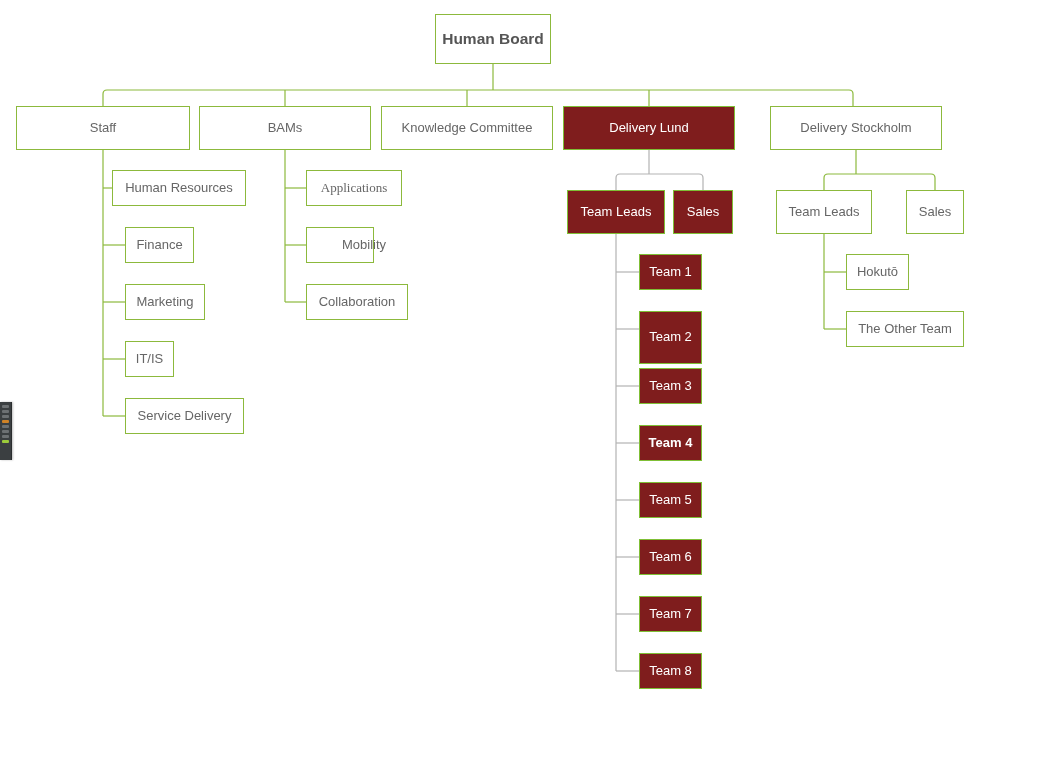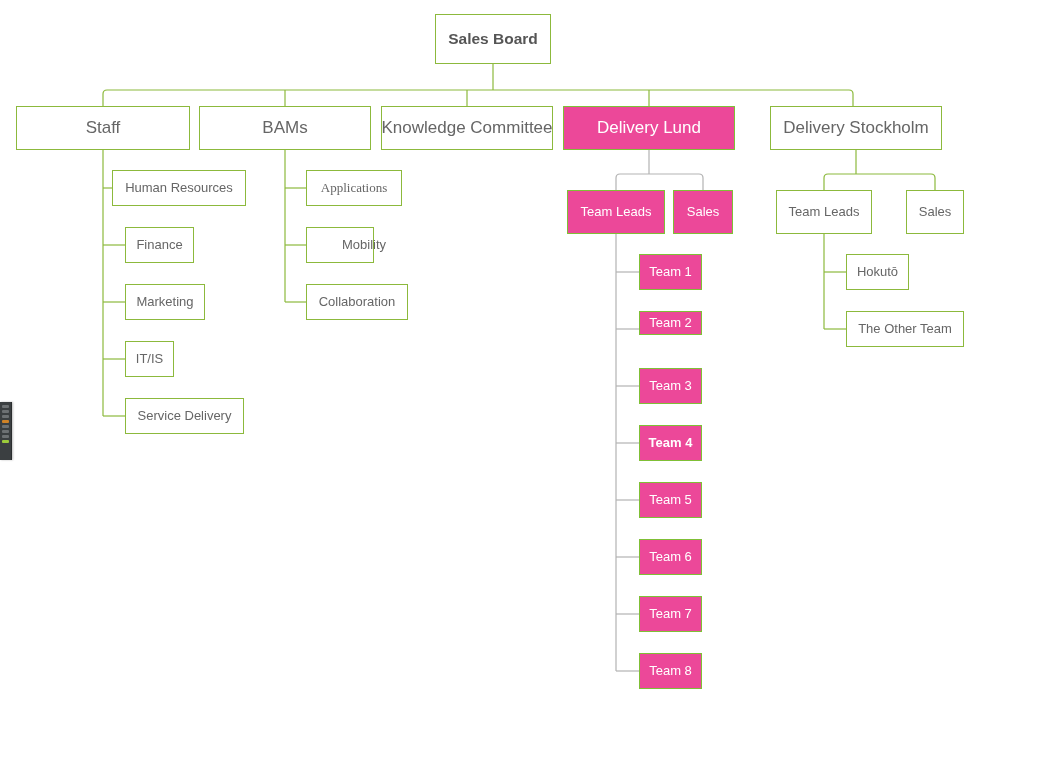--- a/index.html
+++ b/index.html
@@ -50,35 +50,35 @@
     text-align: center;
     line-height: 1.15;
     white-space: nowrap;
   }
   .node-outline {
     background: #ffffff;
     border: 1px solid #8cb93c;
     color: #666666;
   }
   .node-filled {
-    background: #ec4899;
+    background: #7f1d1d;
     border: 1px solid #7fbf36;
     color: #ffffff;
   }
   .node .node-label {
     display: block;
     padding: 0 6px;
   }
 
   .root-node {
     font-size: 15.5px;
     font-weight: bold;
     color: #555555;
   }
-  .level1-node  { font-size: 17px; }
+  .level1-node  { font-size: 13px; }
   .level2-node  { font-size: 13px; }
   .level3-node  { font-size: 13px; }
 
   
   #left-palette {
     position: absolute;
     left: 0px;
     top: 402px;
     width: 11px;
     height: 55px;
@@ -155,21 +155,21 @@
              L 931,174
              Q 935,174 935,178
              L 935,190"></path>
 
     <path class="conn-green" d="M 824,234 L 824,329"></path>
     <path class="conn-green" d="M 824,272 L 846,272"></path>
     <path class="conn-green" d="M 824,329 L 846,329"></path>
   </svg>
 
   <div class="node node-outline root-node" style="left:435px; top:14px; width:116px; height:50px;">
-    <span class="node-label">Sales Board</span>
+    <span class="node-label">Human Board</span>
   </div>
 
   <div class="node node-outline level1-node" style="left:16px; top:106px; width:174px; height:44px;">
     <span class="node-label">Staff</span>
   </div>
 
   <div class="node node-outline level1-node" style="left:199px; top:106px; width:172px; height:44px;">
     <span class="node-label">BAMs</span>
   </div>
 
@@ -214,21 +214,21 @@
   <div class="node node-filled level2-node" style="left:567px; top:190px; width:98px; height:44px;">
     <span class="node-label">Team Leads</span>
   </div>
   <div class="node node-filled level2-node" style="left:673px; top:190px; width:60px; height:44px;">
     <span class="node-label">Sales</span>
   </div>
 
   <div class="node node-filled level3-node" style="left:639px; top:254px; width:63px; height:36px;">
     <span class="node-label">Team 1</span>
   </div>
-  <div class="node node-filled level3-node" style="left:639px; top:311px; width:63px; height:24px;">
+  <div class="node node-filled level3-node" style="left:639px; top:311px; width:63px; height:53px;">
     <span class="node-label">Team 2</span>
   </div>
   <div class="node node-filled level3-node" style="left:639px; top:368px; width:63px; height:36px;">
     <span class="node-label">Team 3</span>
   </div>
   <div class="node node-filled level3-node" style="left:639px; top:425px; width:63px; height:36px;font-weight:bold;">
     <span class="node-label">Team 4</span>
   </div>
   <div class="node node-filled level3-node" style="left:639px; top:482px; width:63px; height:36px;">
     <span class="node-label">Team 5</span>

